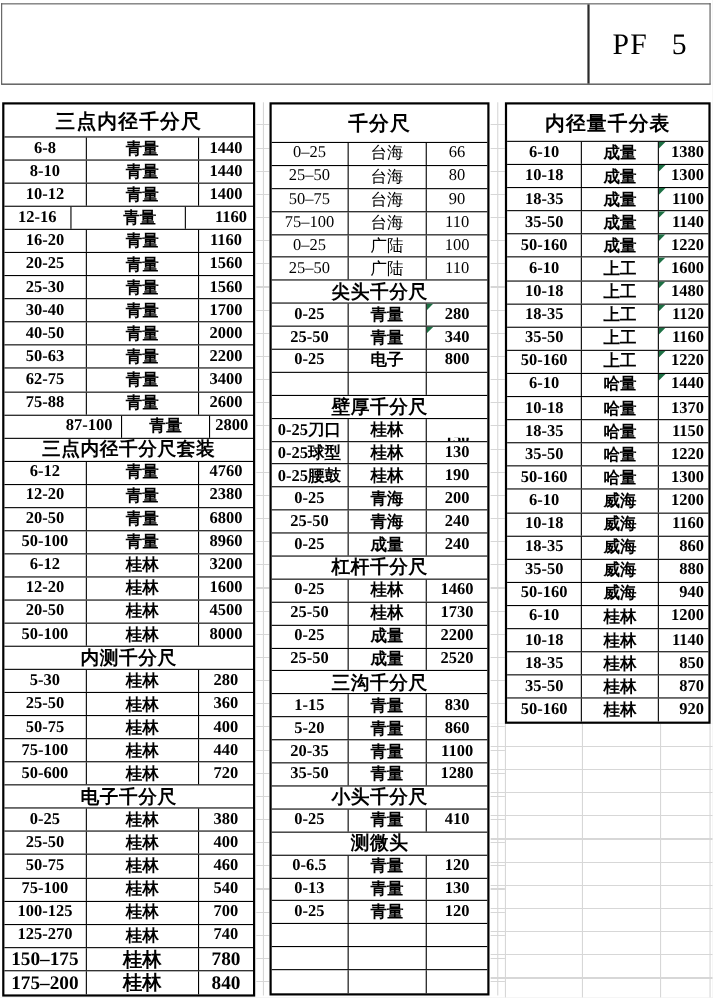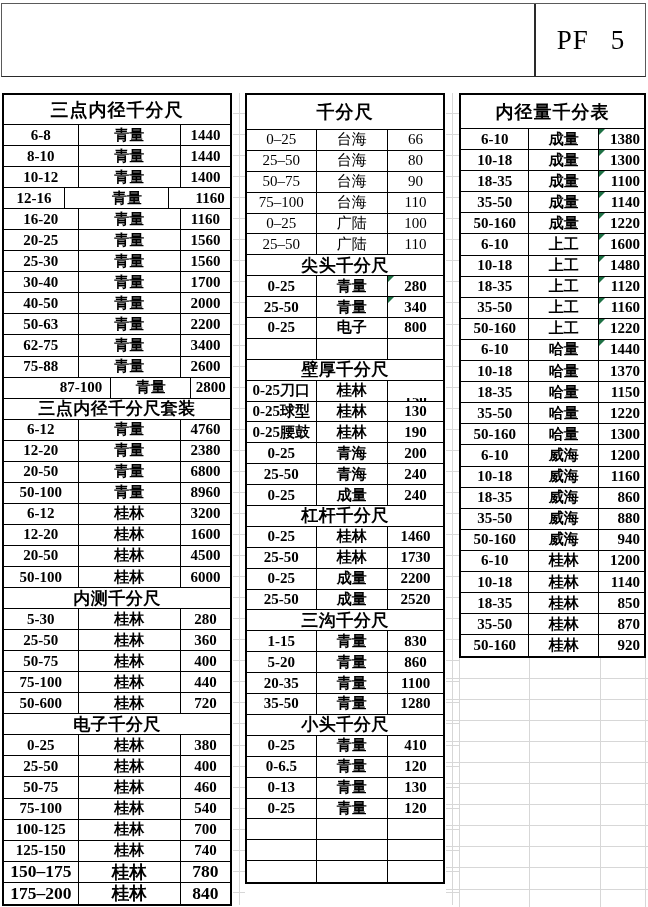--- a/index.html
+++ b/index.html
@@ -160,21 +160,21 @@
           <div class="cell cl" style="width: 50px;">1600</div>
         </div>
         <div class="row" style="height: 21.05px;">
           <div class="cell" style="width: 76px;">20-50</div>
           <div class="cell" style="width: 104px;">桂林</div>
           <div class="cell cl" style="width: 50px;">4500</div>
         </div>
         <div class="row" style="height: 21.05px;">
           <div class="cell" style="width: 76px;">50-100</div>
           <div class="cell" style="width: 104px;">桂林</div>
-          <div class="cell cl" style="width: 50px;">6000</div>
+          <div class="cell cl" style="width: 50px;">8000</div>
         </div>
         <div class="row" style="height: 21.05px;">
           <div class="cell cl hdr-sec" style="flex: 1 1 0%;">内测千分尺</div>
         </div>
         <div class="row" style="height: 21.05px;">
           <div class="cell" style="width: 76px;">5-30</div>
           <div class="cell" style="width: 104px;">桂林</div>
           <div class="cell cl" style="width: 50px;">280</div>
         </div>
         <div class="row" style="height: 21.05px;">
@@ -219,21 +219,21 @@
           <div class="cell" style="width: 76px;">75-100</div>
           <div class="cell" style="width: 104px;">桂林</div>
           <div class="cell cl" style="width: 50px;">540</div>
         </div>
         <div class="row" style="height: 21.05px;">
           <div class="cell" style="width: 76px;">100-125</div>
           <div class="cell" style="width: 104px;">桂林</div>
           <div class="cell cl" style="width: 50px;">700</div>
         </div>
         <div class="row" style="height: 21.05px;">
-          <div class="cell" style="width: 76px;">125-150</div>
+          <div class="cell" style="width: 76px;">125-270</div>
           <div class="cell" style="width: 104px;">桂林</div>
           <div class="cell cl" style="width: 50px;">740</div>
         </div>
         <div class="row v-big" style="height: 21.05px;">
           <div class="cell" style="width: 76px;">150–175</div>
           <div class="cell" style="width: 104px;">桂林</div>
           <div class="cell cl" style="width: 50px;">780</div>
         </div>
         <div class="row last v-big" style="height: 21.05px;">
           <div class="cell" style="width: 76px;">175–200</div>
@@ -379,20 +379,23 @@
         </div>
         <div class="row" style="height: 20.9px;">
           <div class="cell cl hdr-sec" style="flex: 1 1 0%;">小头千分尺</div>
         </div>
         <div class="row" style="height: 20.9px;">
           <div class="cell" style="width: 71px;">0-25</div>
           <div class="cell" style="width: 73px;">青量</div>
           <div class="cell cl" style="width: 56px;">410</div>
         </div>
         <div class="row" style="height: 20.9px;">
+          <div class="cell cl hdr-sec" style="flex: 1 1 0%;">测微头</div>
+        </div>
+        <div class="row" style="height: 20.9px;">
           <div class="cell" style="width: 71px;">0-6.5</div>
           <div class="cell" style="width: 73px;">青量</div>
           <div class="cell cl" style="width: 56px;">120</div>
         </div>
         <div class="row" style="height: 20.9px;">
           <div class="cell" style="width: 71px;">0-13</div>
           <div class="cell" style="width: 73px;">青量</div>
           <div class="cell cl" style="width: 56px;">130</div>
         </div>
         <div class="row" style="height: 20.9px;">

